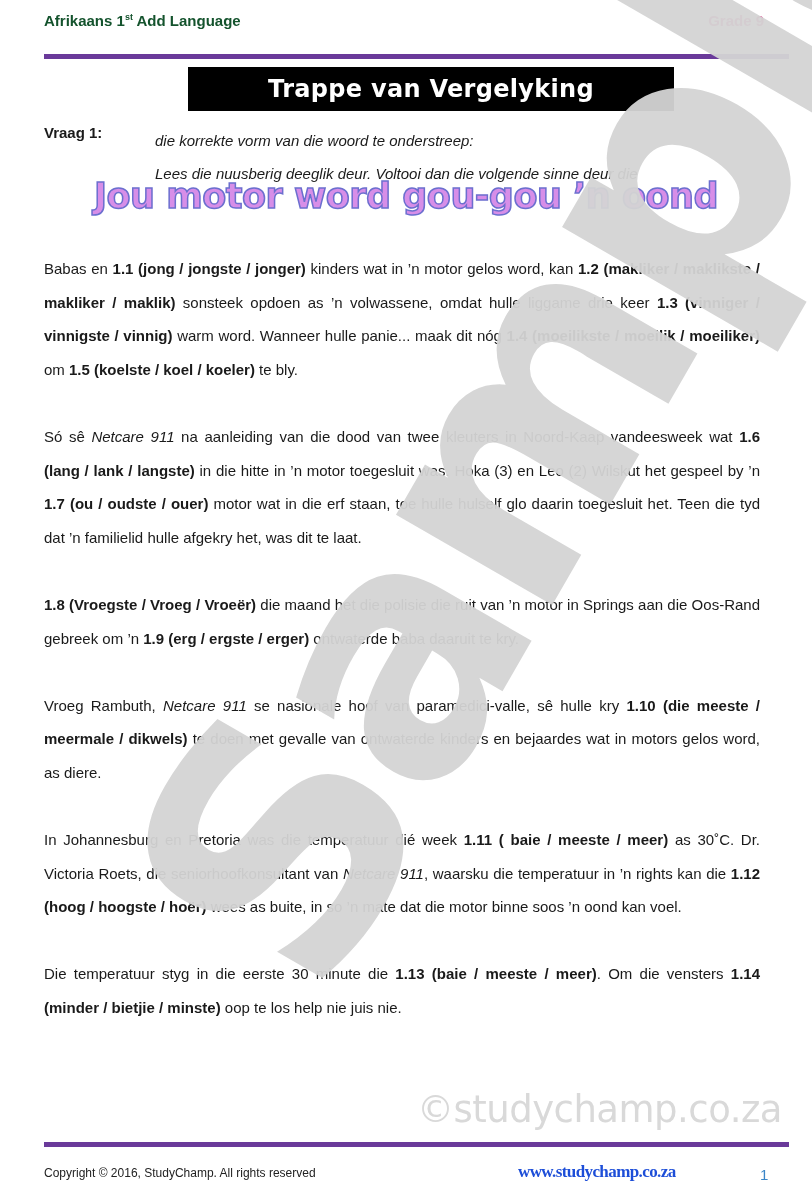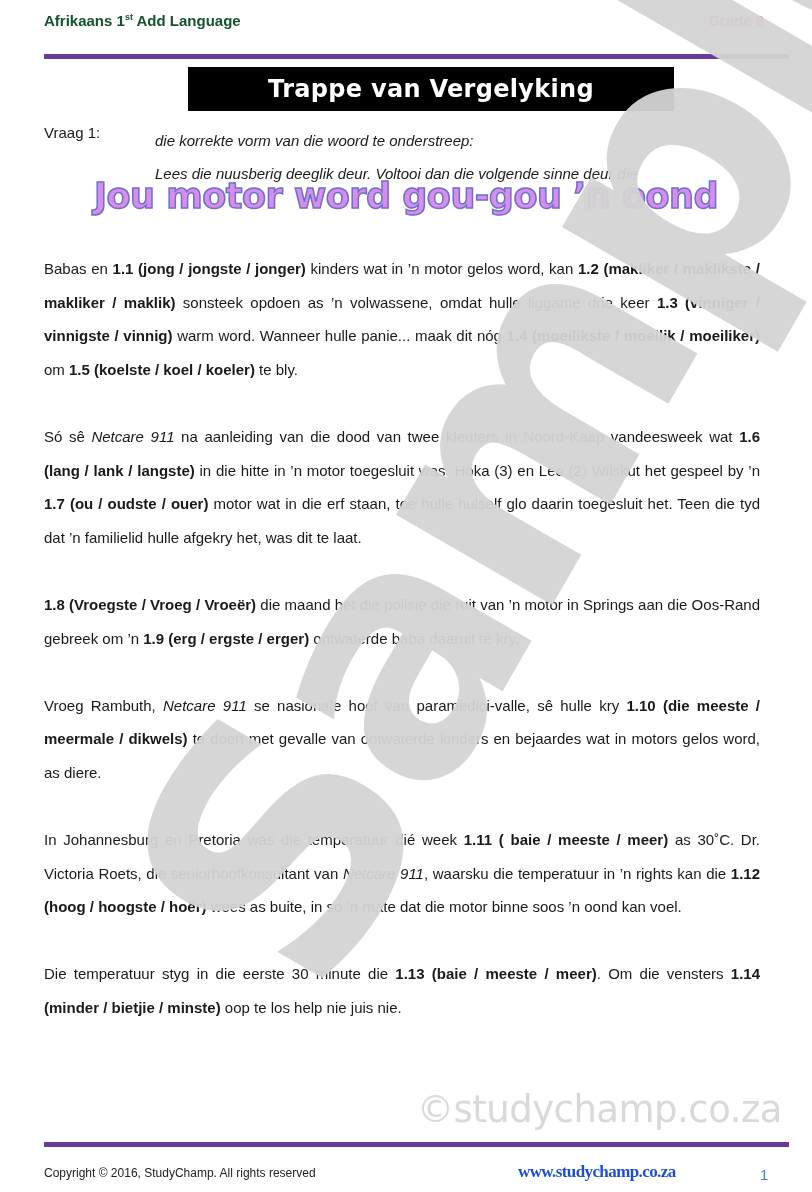--- a/index.html
+++ b/index.html
@@ -21,21 +21,21 @@
     position: absolute; left: 44px; width: 745px; height: 5px; background: #6a3a9a;
   }
   .title-box {
     position: absolute; left: 188px; top: 67px; width: 486px; height: 44px;
     background: #000000; color: #ffffff;
     display: flex; align-items: center; justify-content: center;
     font-family: "DejaVu Sans", sans-serif; font-weight: bold; font-size: 24px; letter-spacing: 0.3px;
   }
   .q-label {
     position: absolute; left: 44px; top: 124px;
-    font-weight: normal; font-size: 15px;
+    font-weight: bold; font-size: 15px;
   }
   .q-instr {
     position: absolute; left: 155px; top: 124px; width: 600px;
     font-style: italic; font-size: 15px; line-height: 33px;
   }
   .headline {
     position: absolute; left: 0; width: 812px; top: 176px; text-align: center;
     font-family: "DejaVu Sans", sans-serif; font-weight: bold; font-size: 35px;
     color: #d78ee8;
     -webkit-text-stroke: 1.5px #6c6fcf;

